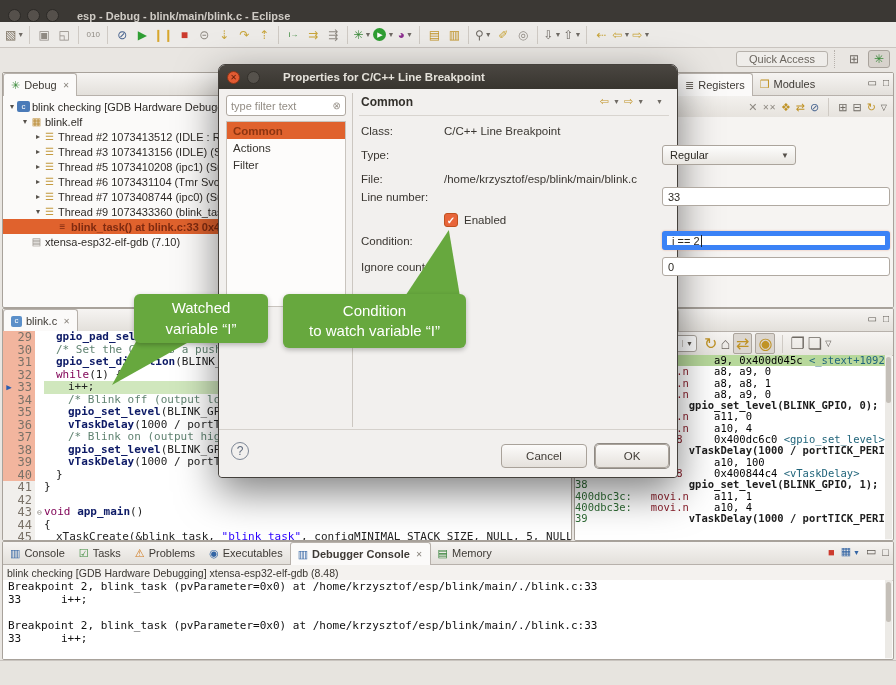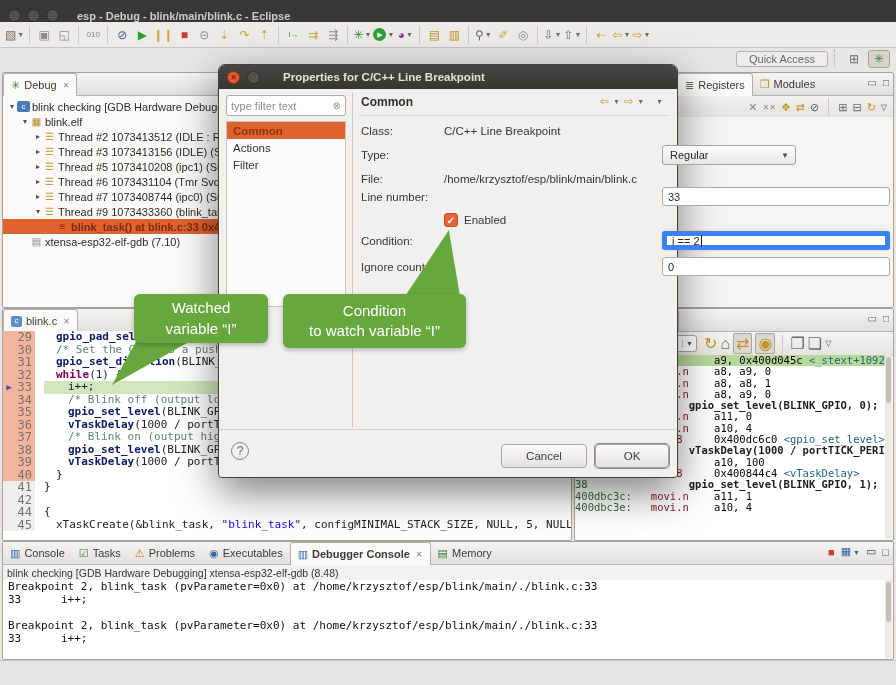--- a/index.html
+++ b/index.html
@@ -44,21 +44,21 @@
           font-family:"DejaVu Sans Mono",monospace;font-size:11px;}
   .cl{height:12.5px;display:flex;align-items:center;white-space:pre;}
   .cl .ruler{width:12px;flex:none;height:100%;font-size:9px;display:flex;align-items:center;justify-content:center;}
   .cl .ln{width:20px;flex:none;height:100%;text-align:right;padding-right:3px;font-size:12px;color:#7a7268;
           box-sizing:border-box;line-height:12.5px;}
   .cl .fold{width:9px;flex:none;font-size:8px;color:#8a857e;text-align:center;}
   .cl .ct{flex:1;height:100%;line-height:12.5px;}
   .cl.cur .ct,.cl.cur .fold{background:#d0e7bd;}
   .salmon{background:#f2b59e;}
   .gut{background:#f1efec;}
-  .kw{color:#7f0055;font-weight:bold;margin-top:45px;} .cm{color:#5f8270;} .fn{color:#0d1a66;font-weight:bold;}
+  .kw{color:#7f0055;font-weight:normal;margin-top:45px;} .cm{color:#5f8270;} .fn{color:#0d1a66;font-weight:bold;}
   .str{color:#2a00ff;} .pl{color:#232323;}
   
   .datoolbar{height:24px;background:linear-gradient(#f6f4f2,#e7e4df);border-bottom:1px solid #c5c0ba;
              display:flex;align-items:center;gap:3px;padding:0 4px;box-sizing:border-box;}
   .dacombo{width:118px;height:17px;border:1px solid #aaa49d;border-radius:3px;background:#fff;
            font-size:10px;color:#8d8880;display:flex;align-items:center;overflow:hidden;padding-left:4px;box-sizing:border-box;}
   .dacombo .dd{margin-left:auto;color:#55504a;font-size:7px;padding:0 3px;border-left:1px solid #ccc7c1;}
   .dabody{position:absolute;left:0;top:46px;right:8px;bottom:0;background:#fff;overflow:hidden;
           font-family:"DejaVu Sans Mono",monospace;font-size:10.5px;}
   .dl{height:11.3px;line-height:11.3px;white-space:pre;}
@@ -360,20 +360,21 @@
         <div class="cl cur"><span class="ruler salmon" style="color: rgb(42, 93, 176);">▶</span><span class="ln salmon">33</span><span class="fold"></span><span class="ct" style="padding-left: 24px;"><span class="pl">i++;</span></span></div>
         <div class="cl"><span class="ruler salmon"></span><span class="ln salmon">34</span><span class="fold"></span><span class="ct" style="padding-left: 24px;"><span class="cm">/* Blink off (output low) */</span></span></div>
         <div class="cl"><span class="ruler salmon"></span><span class="ln salmon">35</span><span class="fold"></span><span class="ct" style="padding-left: 24px;"><span class="fn">gpio_set_level</span><span class="pl">(BLINK_GPIO, 0);</span></span></div>
         <div class="cl"><span class="ruler salmon"></span><span class="ln salmon">36</span><span class="fold"></span><span class="ct" style="padding-left: 24px;"><span class="fn">vTaskDelay</span><span class="pl">(1000 / portTICK_PERIOD_MS);</span></span></div>
         <div class="cl"><span class="ruler salmon"></span><span class="ln salmon">37</span><span class="fold"></span><span class="ct" style="padding-left: 24px;"><span class="cm">/* Blink on (output high) */</span></span></div>
         <div class="cl"><span class="ruler salmon"></span><span class="ln salmon">38</span><span class="fold"></span><span class="ct" style="padding-left: 24px;"><span class="fn">gpio_set_level</span><span class="pl">(BLINK_GPIO, 1);</span></span></div>
         <div class="cl"><span class="ruler salmon"></span><span class="ln salmon">39</span><span class="fold"></span><span class="ct" style="padding-left: 24px;"><span class="fn">vTaskDelay</span><span class="pl">(1000 / portTICK_PERIOD_MS);</span></span></div>
         <div class="cl"><span class="ruler salmon"></span><span class="ln salmon">40</span><span class="fold"></span><span class="ct" style="padding-left: 12px;"><span class="pl">}</span></span></div>
         <div class="cl"><span class="ruler gut"></span><span class="ln gut">41</span><span class="fold"></span><span class="ct" style="padding-left: 0px;"><span class="pl">}</span></span></div>
         <div class="cl"><span class="ruler gut"></span><span class="ln gut">42</span><span class="fold"></span><span class="ct" style="padding-left: 0px;"></span></div>
+        <div class="cl"><span class="ruler gut"></span><span class="ln gut">43</span><span class="fold">⊖</span><span class="ct" style="padding-left: 0px;"><span class="kw">void</span><span class="pl"> </span><span class="fn">app_main</span><span class="pl">()</span></span></div>
         <div class="cl"><span class="ruler gut"></span><span class="ln gut">44</span><span class="fold"></span><span class="ct" style="padding-left: 0px;"><span class="pl">{</span></span></div>
         <div class="cl"><span class="ruler gut"></span><span class="ln gut">45</span><span class="fold"></span><span class="ct" style="padding-left: 12px;"><span class="pl">xTaskCreate(&amp;blink_task, </span><span class="str">"blink_task"</span><span class="pl">, configMINIMAL_STACK_SIZE, NULL, 5, NULL);</span></span></div>
       </div>
   </div>
 
   <div class="view" style="left:574px;top:308px;width:320px;height:233px;">
     <div class="tabbar">
       <span class="tab active">
         <span class="vicon" style="color:#6b665f">≣</span>
         <span>Disassembly</span>
@@ -408,20 +409,21 @@
         <div class="dl"><span class="dnum">35                </span><span class="dsrc">gpio_set_level(BLINK_GPIO, 0);</span></div>
         <div class="dl"><span class="daddr">400dbc1f:   </span><span class="dop">movi.n    </span><span>a11, 0</span></div>
         <div class="dl"><span class="daddr">400dbc21:   </span><span class="dop">movi.n    </span><span>a10, 4</span></div>
         <div class="dl"><span class="daddr">400dbc23:   </span><span class="dop">call8     </span><span>0x400dc6c0 </span><span class="dsym">&lt;gpio_set_level&gt;</span></div>
         <div class="dl"><span class="dnum">36                </span><span class="dsrc">vTaskDelay(1000 / portTICK_PERI</span></div>
         <div class="dl"><span class="daddr">400dbc26:   </span><span class="dop">movi      </span><span>a10, 100</span></div>
         <div class="dl"><span class="daddr">400dbc29:   </span><span class="dop">call8     </span><span>0x400844c4 </span><span class="dsym">&lt;vTaskDelay&gt;</span></div>
         <div class="dl"><span class="dnum">38                </span><span class="dsrc">gpio_set_level(BLINK_GPIO, 1);</span></div>
         <div class="dl"><span class="daddr">400dbc3c:   </span><span class="dop">movi.n    </span><span>a11, 1</span></div>
         <div class="dl"><span class="daddr">400dbc3e:   </span><span class="dop">movi.n    </span><span>a10, 4</span></div>
+        <div class="dl"><span class="dnum">39                </span><span class="dsrc">vTaskDelay(1000 / portTICK_PERI</span></div>
       </div>
     <div class="dascroll">
         <span class="thumb"></span>
       </div>
   </div>
 
   <div class="view" style="left:2px;top:541px;width:892px;height:119px;">
     <div class="tabbar" id="console-tabbar">
         <span class="tab">
           <span class="vicon" style="color: rgb(52, 101, 164);">▥</span>

